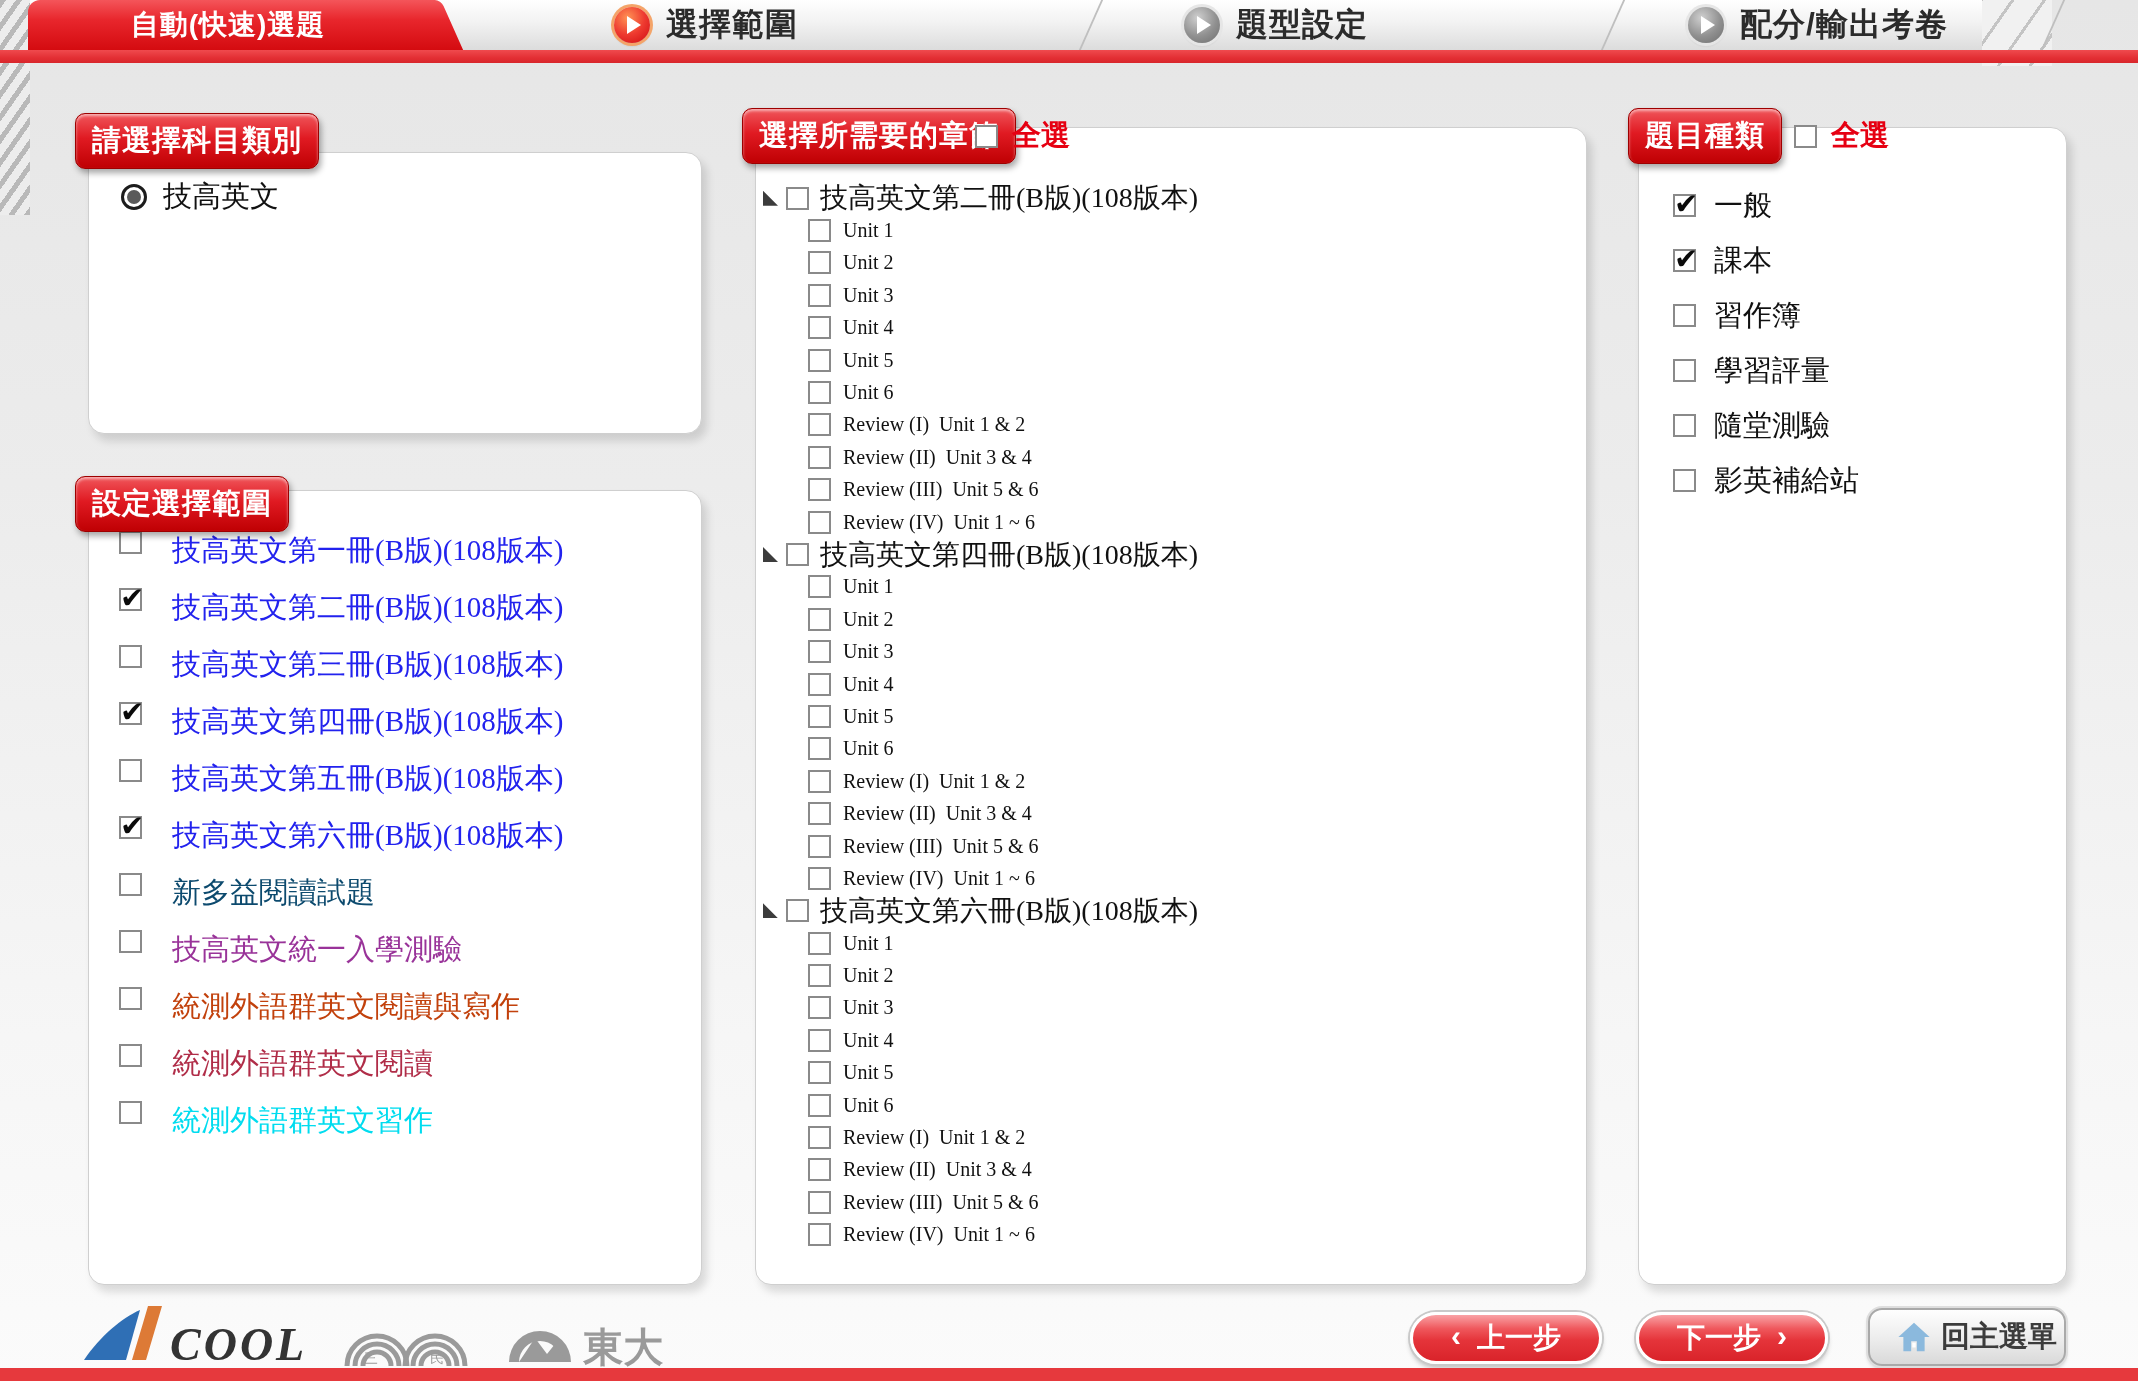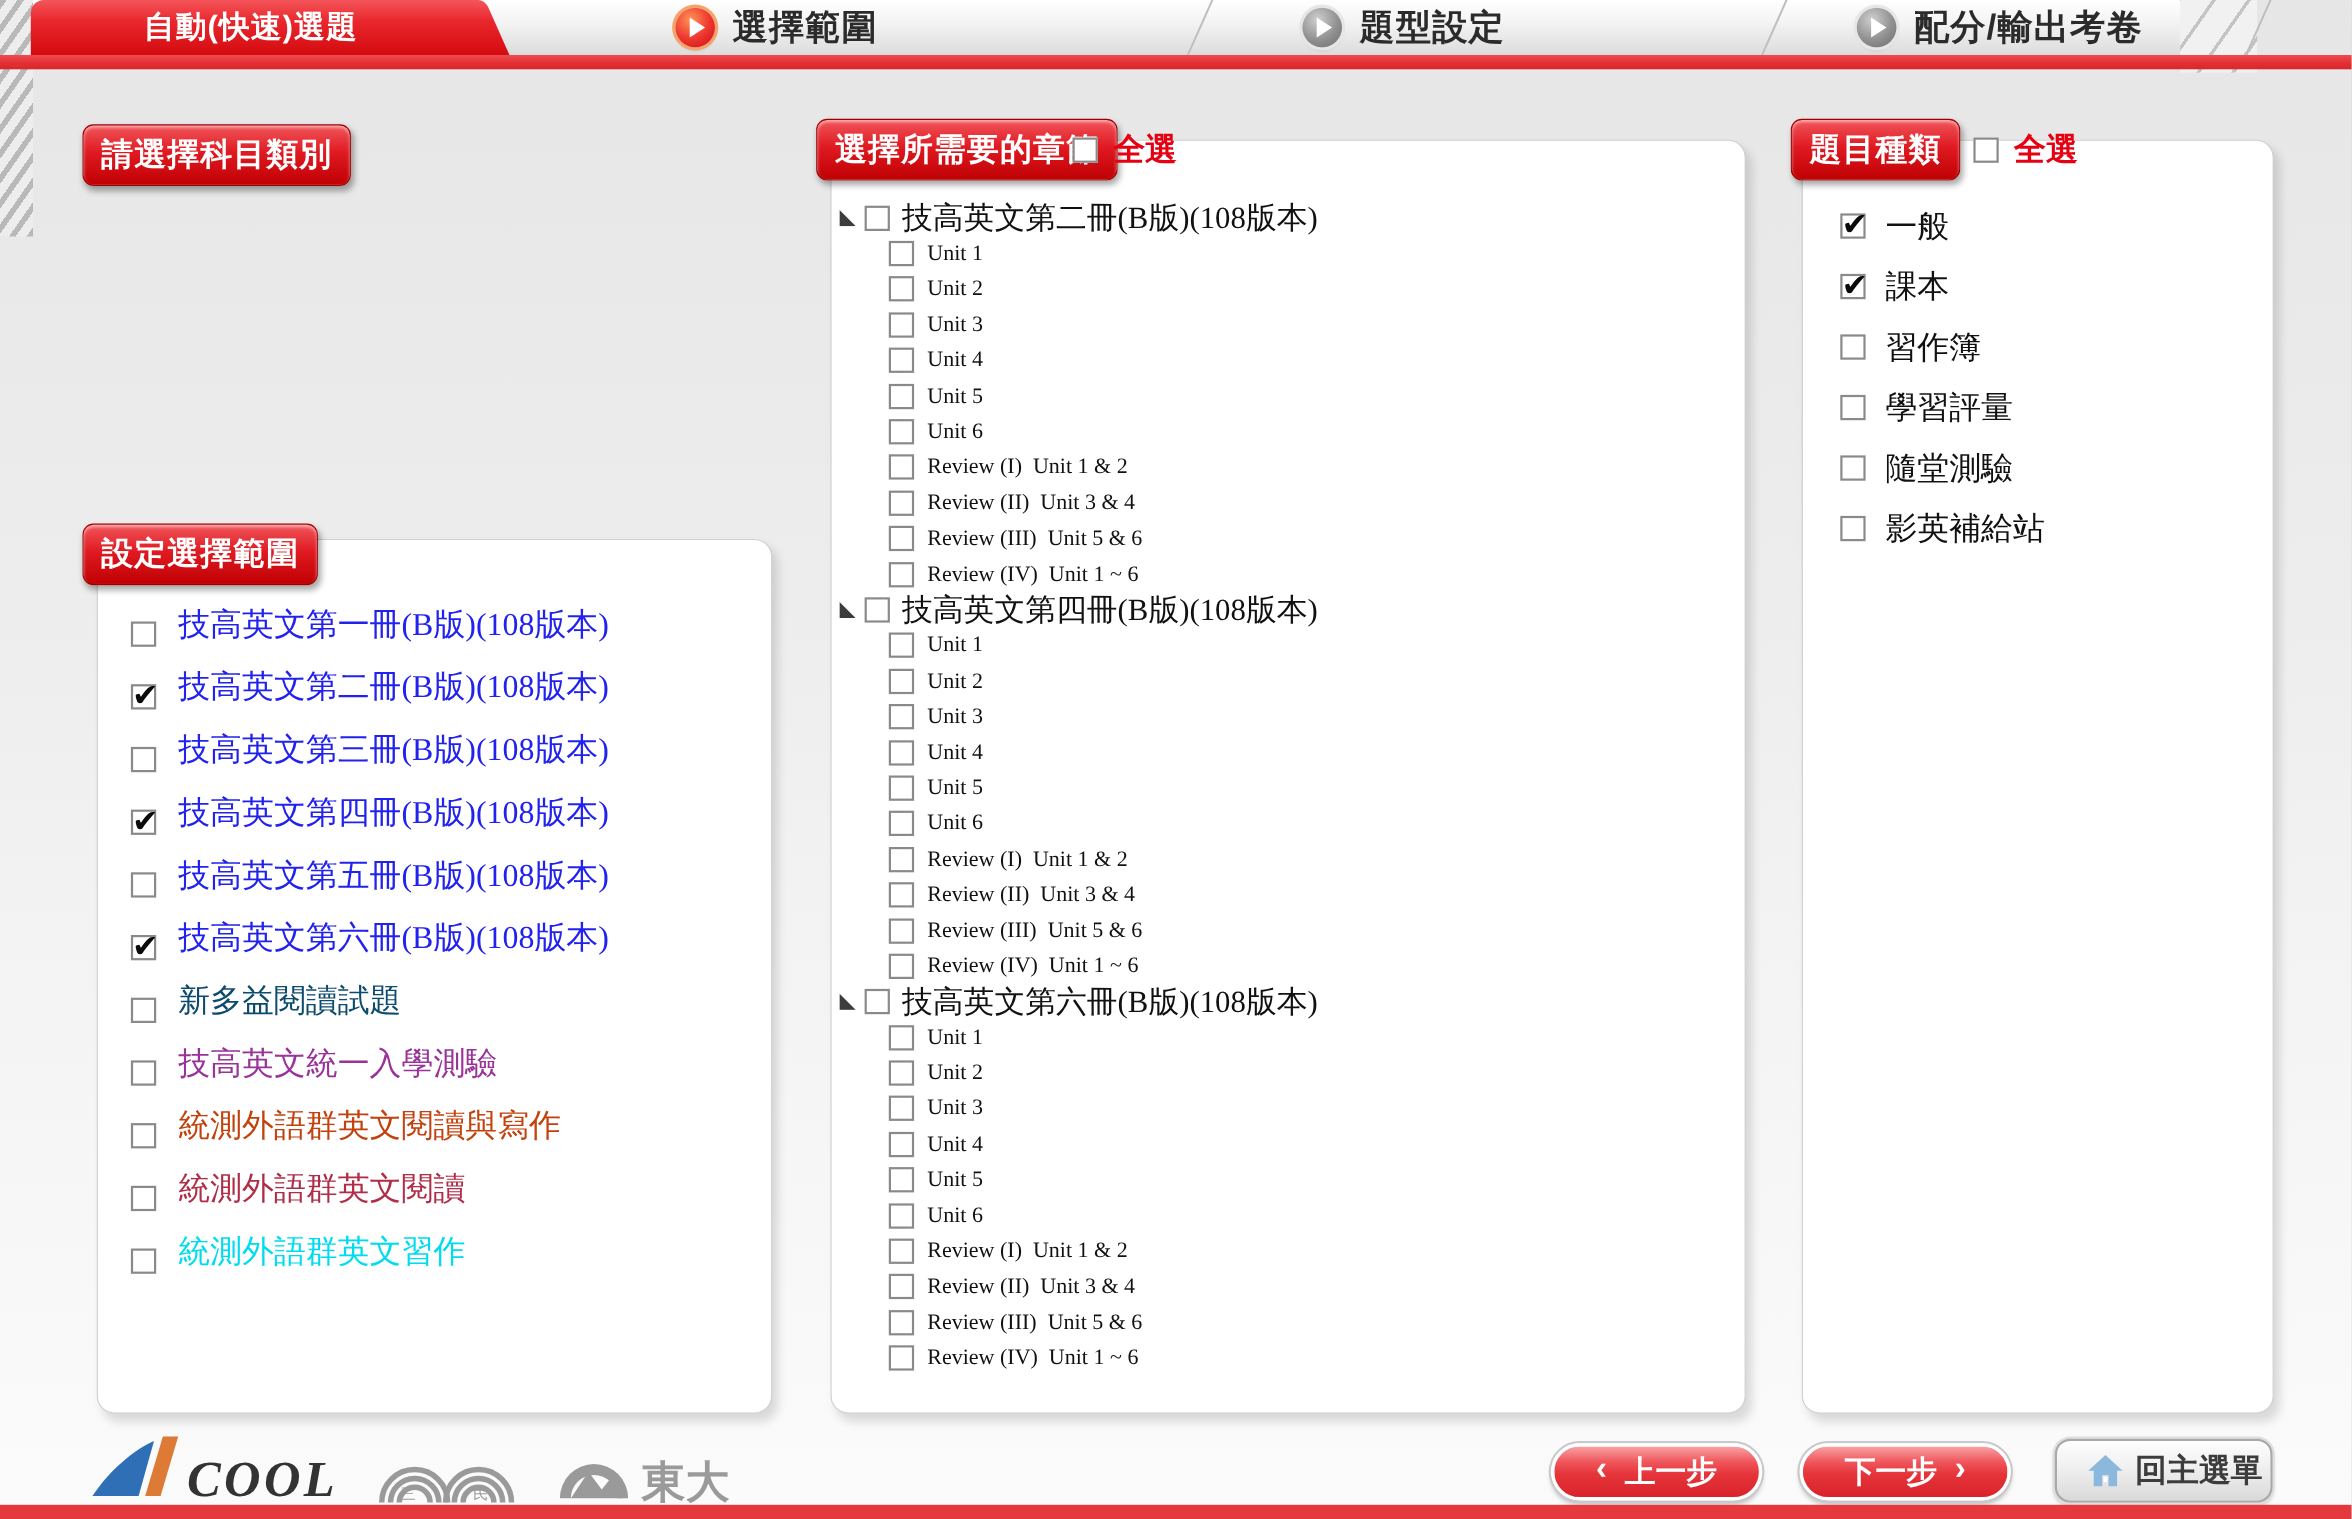--- a/index.html
+++ b/index.html
@@ -65,21 +65,21 @@
   .radio-label{font-size:29px;color:#111;}
 
   
   .select-all{position:absolute;z-index:6;display:flex;align-items:center;gap:14px;height:36px;}
   .sa-chapters{left:975px;top:118px;}
   .sa-types{left:1794px;top:118px;}
   .sa-label{color:#e60012;font-weight:bold;font-size:29px;}
 
   
   .range-list{position:absolute;left:30px;top:40px;right:14px;}
-  .range-item{display:flex;align-items:flex-end;gap:20px;height:57px;}
+  .range-item{display:flex;align-items:flex-start;gap:30px;height:57px;}
   .range-label{font-family:"Liberation Serif","DejaVu Serif",serif;font-size:29px;}
 
   
   .tree{position:absolute;left:0;top:54px;right:6px;}
   .tree-row{display:flex;align-items:center;height:32.4px;}
   .twisty{width:15px;height:15px;background:#3c3c3c;flex:none;margin:0 8px 0 7px;
           clip-path:polygon(0 0,0 100%,100% 100%);}
   .tree-book-label{font-family:"Liberation Serif","DejaVu Serif",serif;font-size:28px;color:#111;
           margin-left:11px;white-space:pre;}
   .tree-child{padding-left:52px;}
@@ -140,20 +140,26 @@
     </div>
     <div class="tab t4">
       <span class="play play-gray">
           <span class="play-tri"></span>
         </span>
       <span class="tab-label">配分/輸出考卷</span>
     </div>
   </div>
   <div class="red-bar"></div>
 
+  <div class="panel panel-subject">
+    <div class="radio-row">
+      <span class="radio"></span>
+      <span class="radio-label">技高英文</span>
+    </div>
+  </div>
   <div class="badge badge-subject">請選擇科目類別</div>
 
   <div class="panel panel-range">
     <div class="range-list">
         <label class="range-item">
           <span class="cb"></span>
           <span class="range-label" style="color: rgb(34, 34, 238);">技高英文第一冊(B版)(108版本)</span>
         </label>
         <label class="range-item">
           <span class="cb checked"></span>

